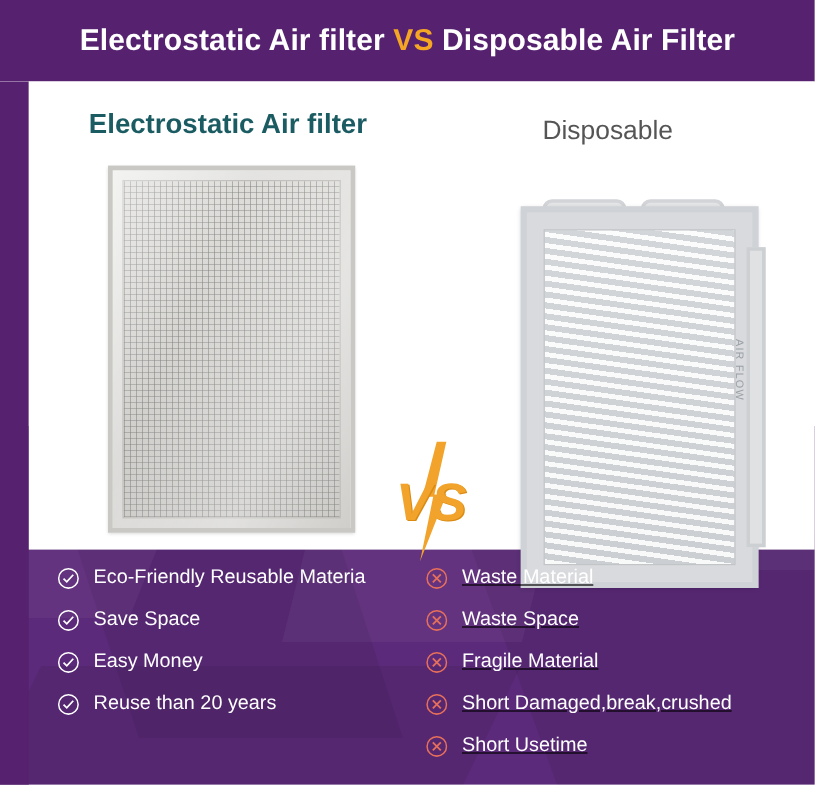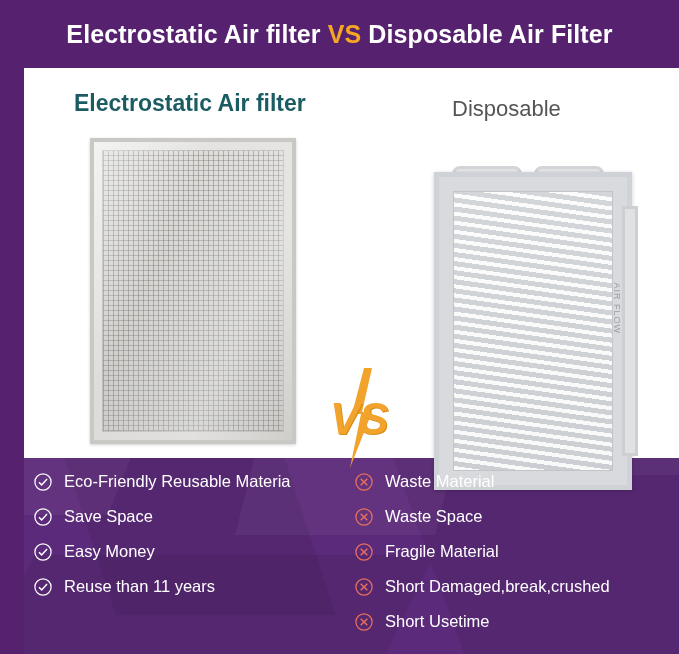--- a/index.html
+++ b/index.html
@@ -210,22 +210,22 @@
   .features {
     position: absolute;
     left: 0; top: 398px;
     width: 679px;
     height: 256px;
   }
   .feat-col {
     position: absolute;
     top: 0;
   }
-  .feat-col.left { left: 34px; width: 320px; }
-  .feat-col.right { left: 355px; width: 320px; }
+  .feat-col.left { left: 48px; width: 320px; }
+  .feat-col.right { left: 355px; width: 320px; text-decoration: underline; }
   .feat-row {
     display: flex;
     align-items: center;
     height: 31px;
     margin-bottom: 4px;
   }
   .feat-icon {
     width: 18px;
     height: 18px;
     flex: 0 0 18px;
@@ -310,21 +310,21 @@
             <rect x="1" y="1" width="18" height="18" rx="9" fill="none" stroke="#ffffff" stroke-width="1.4"></rect>
             <polyline points="5.5,10.2 8.5,13.2 14.5,6.6" fill="none" stroke="#ffffff" stroke-width="1.6"></polyline>
           </svg>
           <span class="feat-label">Easy Money</span>
         </div>
         <div class="feat-row">
           <svg class="feat-icon" viewBox="0 0 20 20">
             <rect x="1" y="1" width="18" height="18" rx="9" fill="none" stroke="#ffffff" stroke-width="1.4"></rect>
             <polyline points="5.5,10.2 8.5,13.2 14.5,6.6" fill="none" stroke="#ffffff" stroke-width="1.6"></polyline>
           </svg>
-          <span class="feat-label">Reuse than 11 years</span>
+          <span class="feat-label">Reuse than 20 years</span>
         </div>
       </div>
 
       <div class="feat-col right">
         <div class="feat-row">
           <svg class="feat-icon" viewBox="0 0 20 20">
             <rect x="1" y="1" width="18" height="18" rx="9" fill="none" stroke="#E8705A" stroke-width="1.4"></rect>
             <line x1="6.3" y1="6.3" x2="13.7" y2="13.7" stroke="#E8705A" stroke-width="1.6"></line>
             <line x1="13.7" y1="6.3" x2="6.3" y2="13.7" stroke="#E8705A" stroke-width="1.6"></line>
           </svg>

